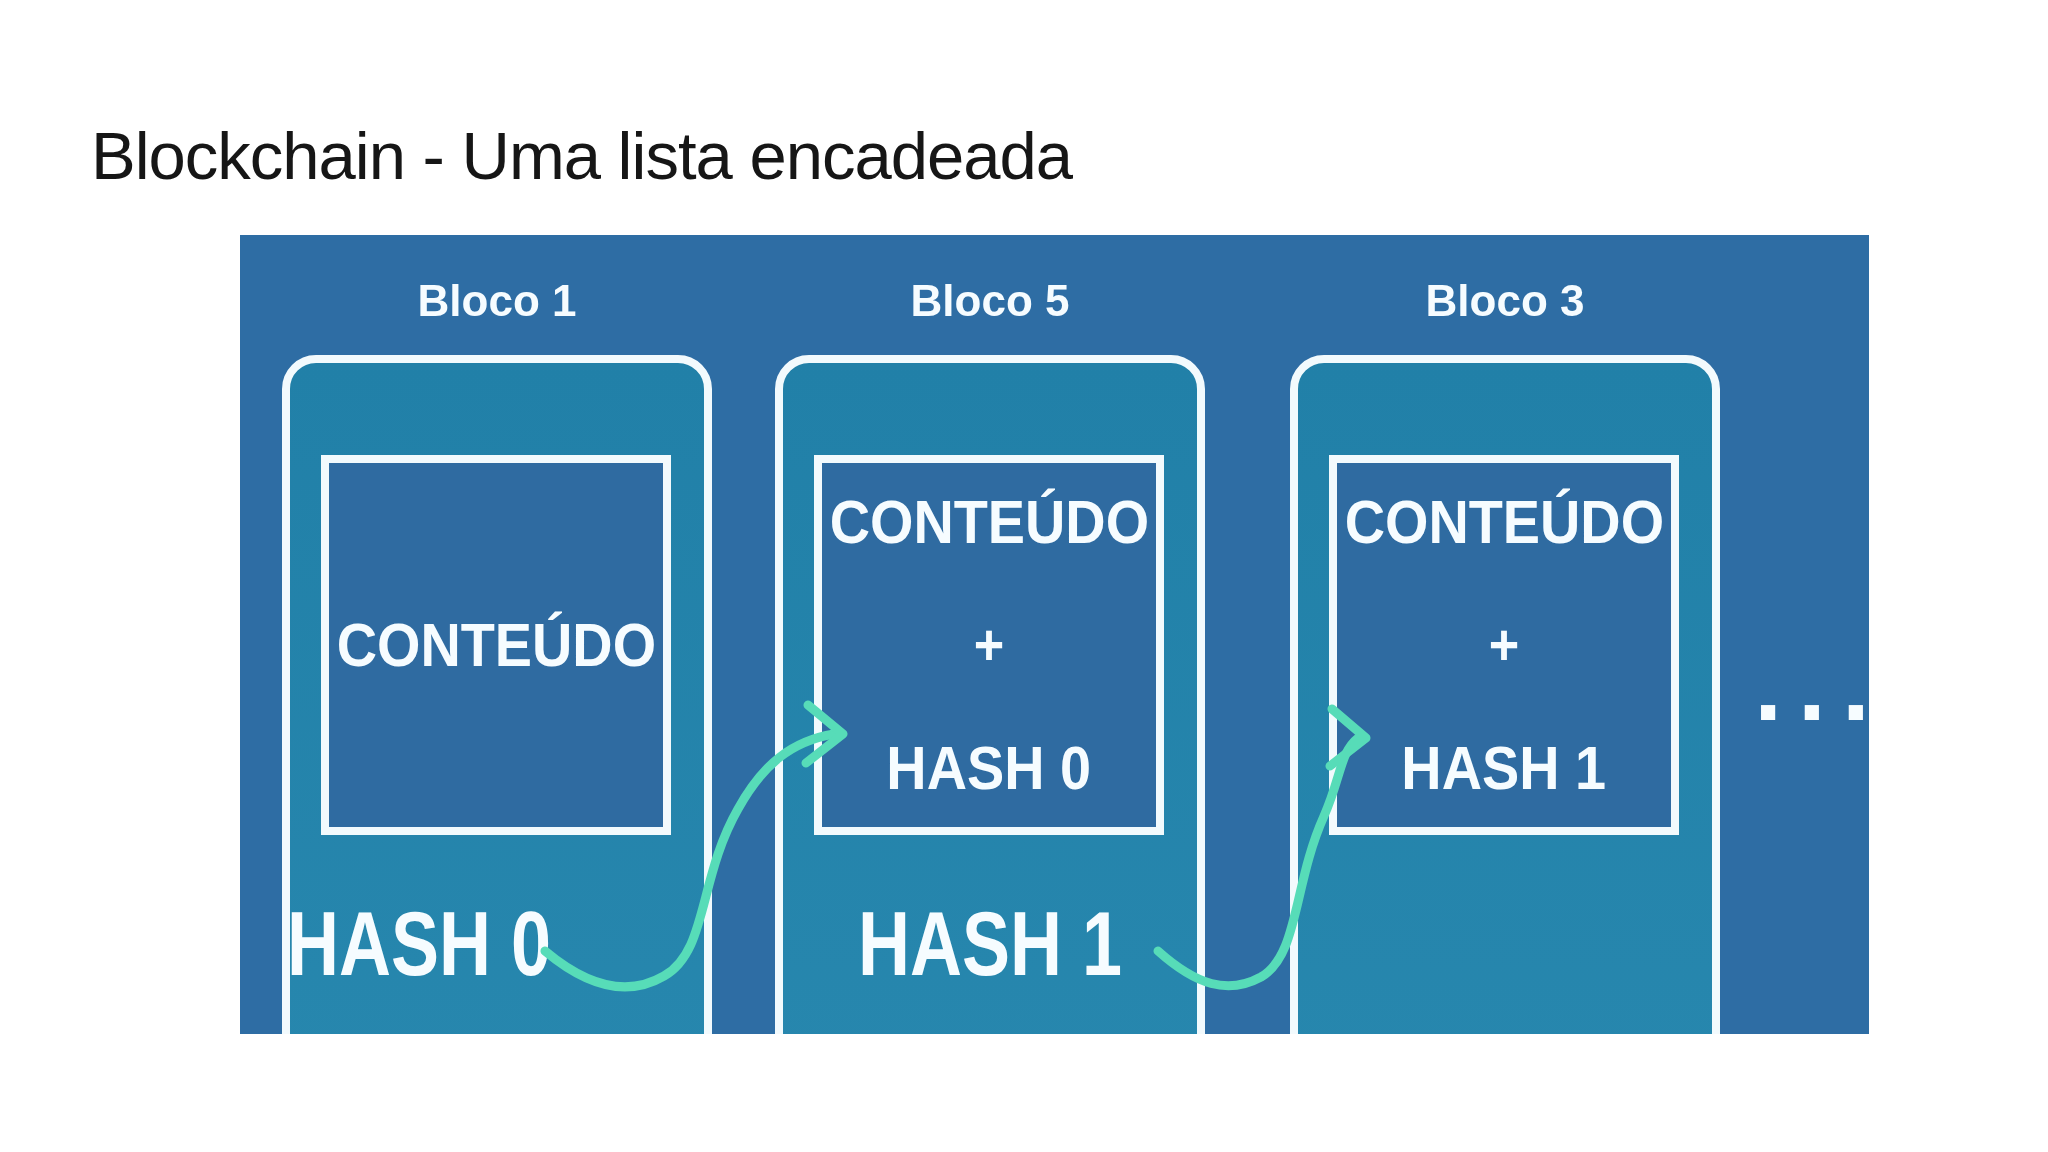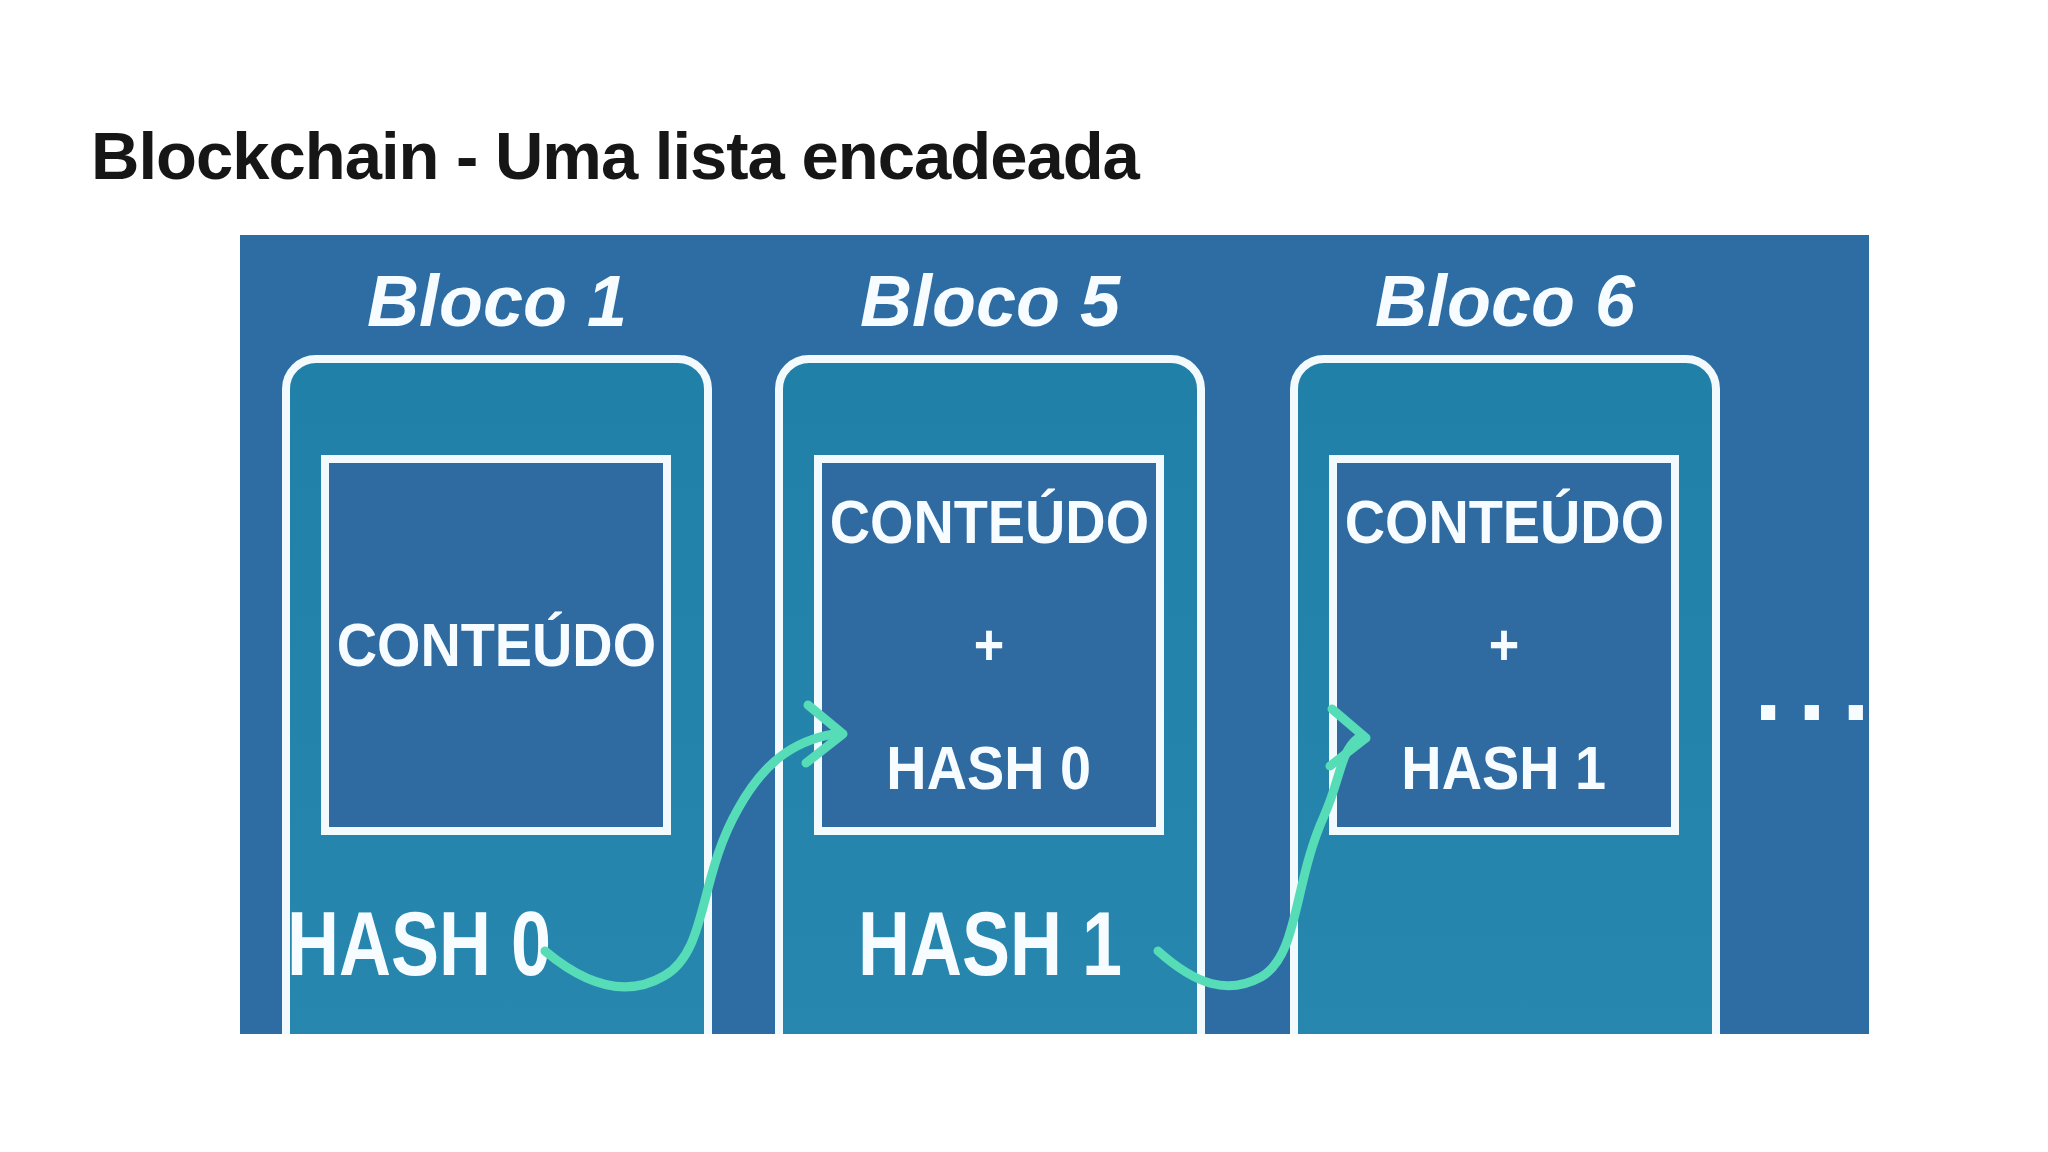--- a/index.html
+++ b/index.html
@@ -6,30 +6,30 @@
     --panel:#2e6da4; --block_top:#2180a8; --block_bottom:#2787ae;
     --box:#2f6ba1; --border:#f2fafd; --arrow:#57dcb8; --text:#f6fcff; --title:#161616;
   }
   html,body{margin:0;padding:0;}
   body{
     width:2048px;height:1152px;background:#ffffff;position:relative;overflow:hidden;
     font-family:"Liberation Sans", sans-serif;
   }
   .page-title{
     position:absolute;left:91px;top:72px;
-    font-size:67px;font-weight:700;letter-spacing:-1px;color:var(--title);
+    font-size:67px;font-weight:400;letter-spacing:-1px;color:var(--title);
     white-space:nowrap;
   }
   .panel{
     position:absolute;left:240px;top:235px;width:1629px;height:799px;
     background:var(--panel);overflow:hidden;
   }
   .block-label{
     position:absolute;top:34px;width:430px;text-align:center;
-    color:var(--text);font-size:72px;font-weight:700;line-height:64px;white-space:nowrap;font-style:italic;
+    color:var(--text);font-size:44px;font-weight:700;line-height:64px;white-space:nowrap;
   }
   .block{
     position:absolute;top:120px;width:430px;height:740px;box-sizing:border-box;
     border:8px solid var(--border);border-radius:34px;
     background:linear-gradient(180deg,var(--block_top),var(--block_bottom));
   }
   .content-box{
     position:absolute;left:31px;top:92px;width:350px;height:380px;box-sizing:border-box;
     border:8px solid var(--border);background:var(--box);
     display:flex;flex-direction:column;align-items:center;justify-content:center;gap:33px;
@@ -56,21 +56,21 @@
 </style>
 </head>
 <body>
 
 <h1 class="page-title">Blockchain - Uma lista encadeada</h1>
 
 <div class="panel">
 
   <div class="block-label b1">Bloco 1</div>
   <div class="block-label b2">Bloco 5</div>
-  <div class="block-label b3">Bloco 6</div>
+  <div class="block-label b3">Bloco 3</div>
 
   <div class="block b1">
     <div class="content-box">
       <span class="content-line">CONTEÚDO</span>
     </div>
     <div class="hash-label hash-shift-left">
       <span class="inner">HASH 0</span>
     </div>
   </div>
 

